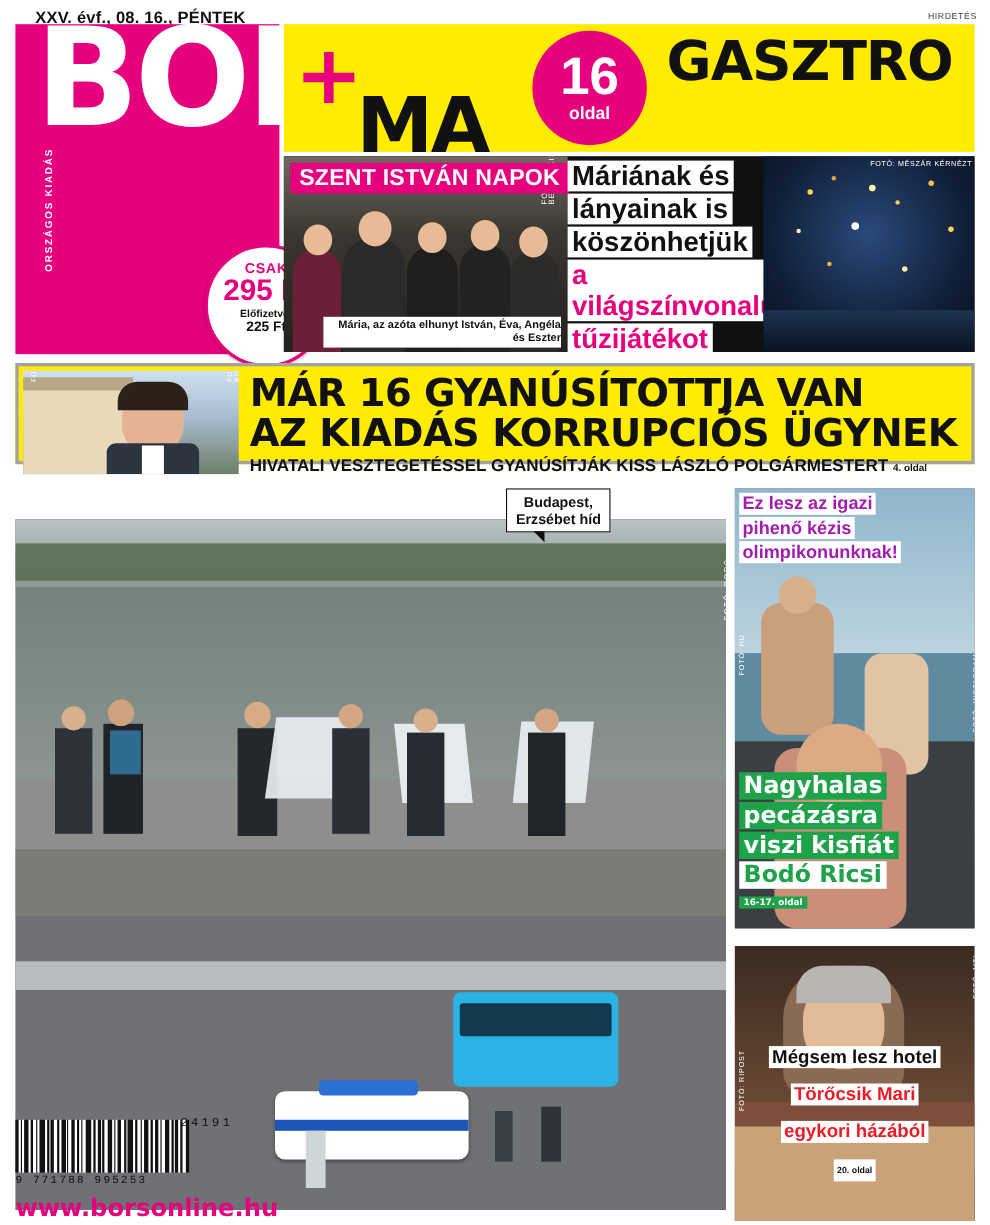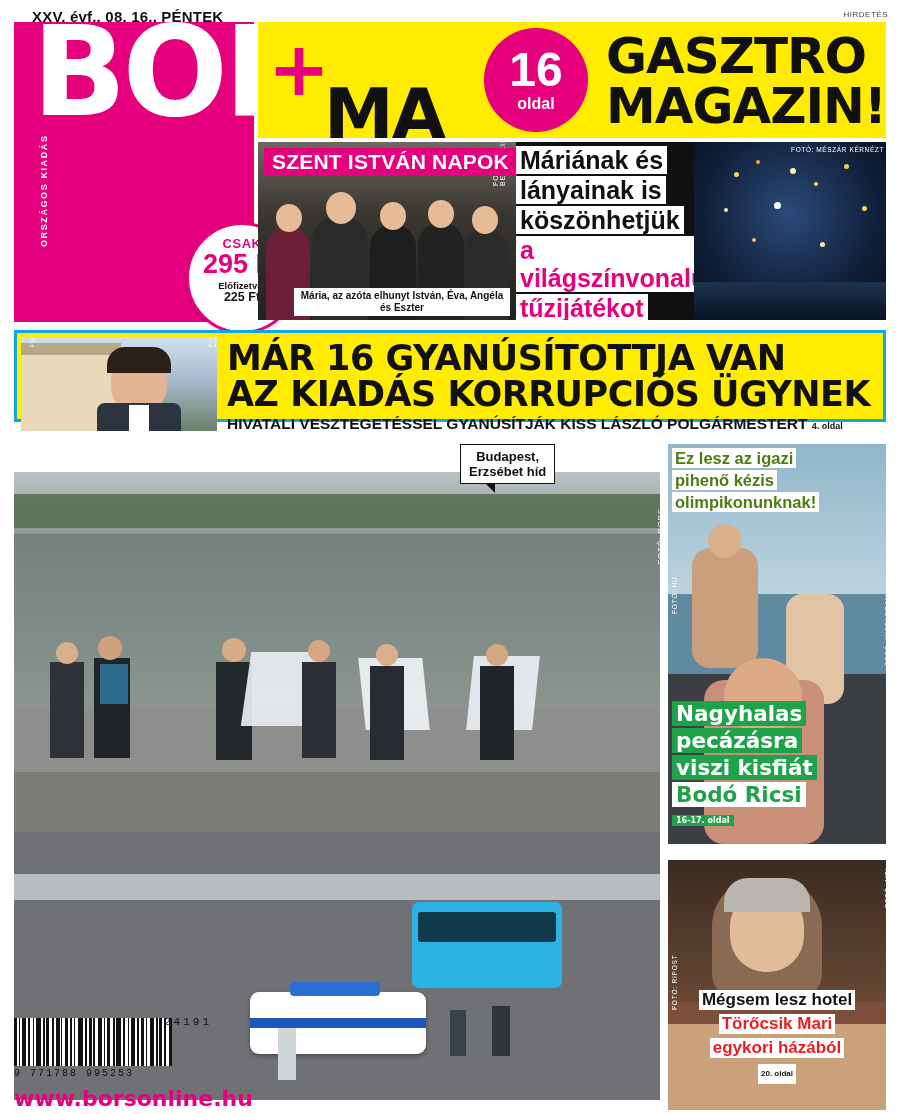--- a/index.html
+++ b/index.html
@@ -86,21 +86,21 @@
   .sis-photo{
     position:absolute;left:0;top:0;width:258px;height:178px;
     background:linear-gradient(180deg,#6d6960 0%,#3a3732 40%,#23211e 100%);
     overflow:hidden;
   }
   .people{position:absolute;left:0;top:42px;width:258px;height:136px;}
   .person{position:absolute;bottom:0;border-radius:26px 26px 0 0;}
   .p-head{position:absolute;border-radius:50%;}
   .sis-caption{
     position:absolute;left:36px;bottom:4px;width:216px;background:#fff;color:#111;
-    font-size:10px;font-weight:bold;text-align:center;line-height:12px;padding:2px 0;
+    font-size:10px;font-weight:bold;text-align:right;line-height:12px;padding:2px 0;
   }
   .sis-tag{
     position:absolute;left:6px;top:6px;background:#e6007e;color:#fff;
     font-size:21px;font-weight:bold;padding:2px 8px;letter-spacing:.2px;
   }
   .sis-credit{
     position:absolute;left:234px;top:44px;transform:rotate(-90deg);transform-origin:left top;
     color:#fff;font-size:7px;letter-spacing:1px;
   }
   .fire{
@@ -118,21 +118,21 @@
   .sis-head div{
     display:inline-block;background:#fff;color:#111;font-size:25px;font-weight:bold;
     line-height:28px;padding:0 4px;margin-bottom:2px;
   }
   .sis-head div.pink{color:#e6007e;}
   .sis-page{font-size:9px;color:#111;font-weight:bold;}
 
   
   .corr{
     position:absolute;left:14px;top:330px;width:872px;height:92px;
-    background:#ffec00;border:3px solid #0ea5e9;box-sizing:border-box;
+    background:#ffec00;border:3px solid #a3a3a3;box-sizing:border-box;
   }
   .corr-photo{
     position:absolute;left:4px;top:4px;width:196px;height:94px;overflow:hidden;
     background:linear-gradient(180deg,#cfe0ef 0%,#a9bccf 45%,#6c7f68 100%);
   }
   .corr-bldg{position:absolute;left:0;top:16px;width:100px;height:78px;background:#e8d9b8;}
   .corr-bldg:before{content:"";position:absolute;left:0;top:-10px;width:100px;height:12px;background:#b9a888;}
   .corr-face{
     position:absolute;left:76px;top:10px;width:84px;height:84px;
   }
@@ -214,21 +214,21 @@
   .headline .pg{
     background:#000;color:#fff;font-size:9px;line-height:13px;padding:0 6px;font-weight:bold;width:max-content;
   }
 
   
   .rc{position:absolute;left:668px;top:444px;width:218px;}
   .rc-head{
     margin:0;
   }
   .rc-head span{
-    display:inline-block;background:#fff;color:#4d7c0f;font-weight:bold;font-size:16.5px;line-height:20px;
+    display:inline-block;background:#fff;color:#a21caf;font-weight:bold;font-size:16.5px;line-height:20px;
     padding:0 3px;margin-bottom:2px;
   }
   .rc-photo1{
     position:absolute;left:0;top:0;width:218px;height:400px;overflow:hidden;
     background:linear-gradient(180deg,#4d6f86 0%,#6d8ea4 40%,#2b4150 100%);
   }
   .rc-photo1 .sky{position:absolute;left:0;top:0;width:218px;height:150px;background:linear-gradient(180deg,#8fb6cc,#bcd3de);}
   .rc-photo1 .sea{position:absolute;left:0;top:150px;width:218px;height:80px;background:#5f8aa0;}
   .rc-photo1 .sand{position:absolute;left:0;top:230px;width:218px;height:170px;background:#3b3f43;}
   .rc-overlay-head{position:absolute;left:4px;top:4px;width:210px;z-index:4;}
@@ -261,21 +261,21 @@
     color:#fff;font-size:6.5px;letter-spacing:.8px;z-index:5;
   }
   .rc2-credit-l{
     position:absolute;left:3px;top:150px;transform:rotate(-90deg);transform-origin:left top;
     color:#fff;font-size:6.5px;letter-spacing:.8px;z-index:5;
   }
   .rc-bottomhead{
     position:absolute;left:2px;bottom:22px;width:214px;text-align:center;z-index:6;
   }
   .rc-bottomhead span{
-    display:inline-block;background:#fff;color:#111;font-weight:bold;font-size:17px;line-height:20px;padding:0 3px;margin-bottom:4px;
+    display:inline-block;background:#fff;color:#111;font-weight:bold;font-size:17px;line-height:20px;padding:0 3px;margin-bottom:14px;
   }
   .rc-bottomhead span.red{color:#ed1c24;}
   .rc-bottomhead .pg{font-size:8px;background:#fff;color:#111;padding:0 3px;font-weight:bold;}
 
   
   .barcode-wrap{position:absolute;left:14px;top:1018px;width:250px;}
   .barcode{height:48px;width:214px;display:flex;align-items:flex-end;}
   .barcode i{display:block;background:#111;height:100%;}
   .barcode-num{font-size:10px;letter-spacing:2px;color:#111;margin-top:2px;font-family:"Liberation Mono", monospace;}
   .issue-num{position:absolute;left:150px;top:-2px;font-size:11px;letter-spacing:3px;color:#111;font-family:"Liberation Mono", monospace;}
@@ -305,21 +305,20 @@
   </div>
 
   <div class="promo">
     <div class="plus">+</div>
     <div class="ma">MA</div>
     <div class="circle">
       <span class="num">16</span>
       <span class="oldal">oldal</span>
     </div>
     <div class="gasztro">GASZTRO</div>
-    <div class="magazin">MAGAZIN!</div>
   </div>
 
   <div class="sis">
     <div class="sis-photo">
       <div class="people">
         <div class="person" style="left:8px;width:44px;height:94px;background:#6d1f3a;"></div>
         <div class="p-head" style="left:18px;top:20px;width:26px;height:28px;background:#e8bb97;"></div>
         <div class="person" style="left:54px;width:56px;height:104px;background:#2a2a2a;"></div>
         <div class="p-head" style="left:68px;top:8px;width:30px;height:32px;background:#e8bb97;"></div>
         <div class="person" style="left:112px;width:46px;height:96px;background:#1e1e1e;"></div>

